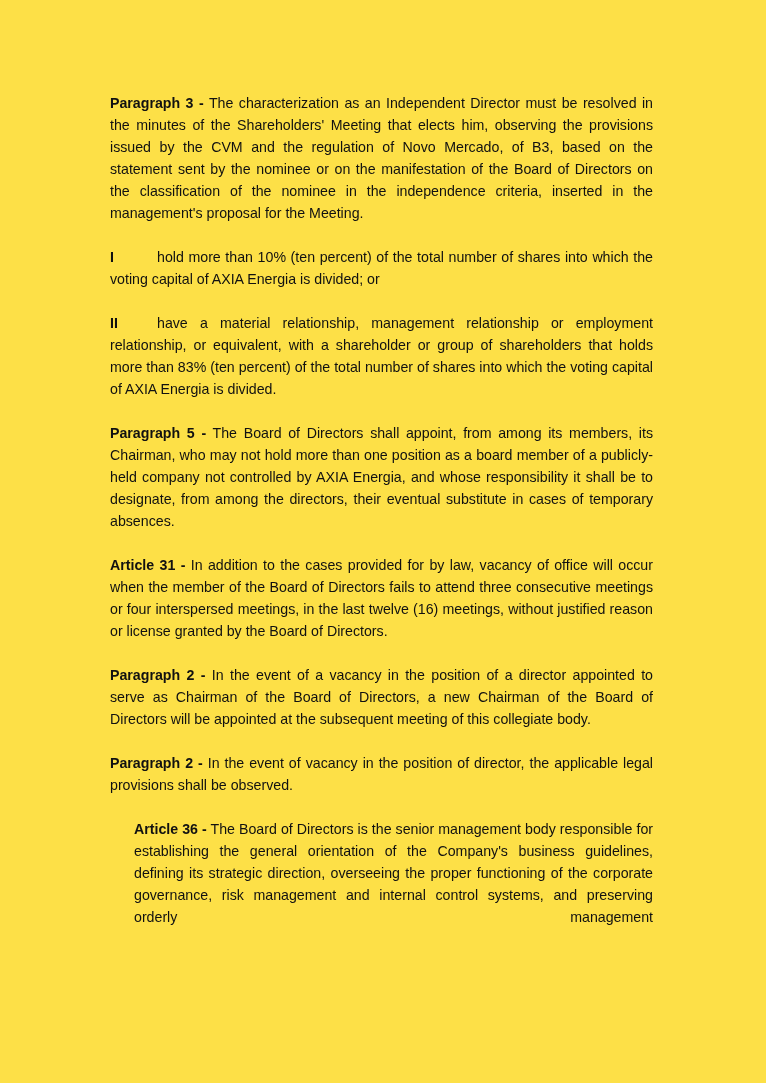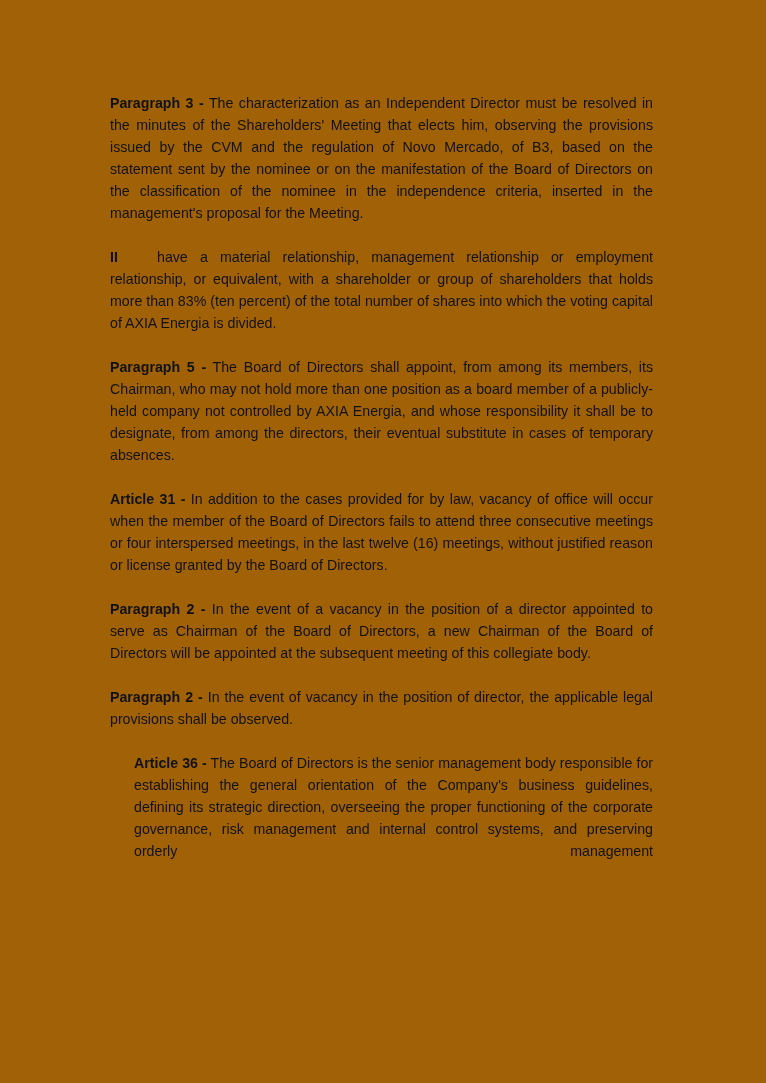--- a/index.html
+++ b/index.html
@@ -4,21 +4,21 @@
 <style>
   html, body {
     margin: 0;
     padding: 0;
     background: #ffffff;
   }
   .page {
     position: relative;
     width: 766px;
     height: 1083px;
-    background: #a16207;
+    background: #fde047;
     overflow: hidden;
     font-family: "Liberation Sans", "DejaVu Sans", sans-serif;
     color: #111111;
   }
   .content {
     position: absolute;
     top: 92px;
     left: 110px;
     width: 543px;
     font-size: 14.2px;
@@ -48,20 +48,21 @@
 </style>
 </head>
 <body>
 
 <div class="page">
   <div class="content">
 
     <p class="para"><strong class="lead">Paragraph 3 -</strong> <span>The characterization as an Independent Director must be resolved in the minutes of the Shareholders' Meeting that elects him, observing the provisions issued by the CVM and the regulation of Novo Mercado, of B3, based on the statement sent by the nominee or on the manifestation of the Board of Directors on the classification of the nominee in the independence criteria, inserted in the management's proposal for the Meeting.</span></p>
 
 
+    <p class="para"><strong class="num">I</strong><span>hold more than 10% (ten percent) of the total number of shares into which the voting capital of AXIA Energia is divided; or</span></p>
 
     <p class="para"><strong class="num">II</strong><span>have a material relationship, management relationship or employment relationship, or equivalent, with a shareholder or group of shareholders that holds more than 83% (ten percent) of the total number of shares into which the voting capital of AXIA Energia is divided.</span></p>
 
     <p class="para"><strong class="lead">Paragraph 5 -</strong> <span>The Board of Directors shall appoint, from among its members, its Chairman, who may not hold more than one position as a board member of a publicly-held company not controlled by AXIA Energia, and whose responsibility it shall be to designate, from among the directors, their eventual substitute in cases of temporary absences.</span></p>
 
     <p class="para"><strong class="lead">Article 31 -</strong> <span>In addition to the cases provided for by law, vacancy of office will occur when the member of the Board of Directors fails to attend three consecutive meetings or four interspersed meetings, in the last twelve (16) meetings, without justified reason or license granted by the Board of Directors.</span></p>
 
     <p class="para"><strong class="lead">Paragraph 2 -</strong> <span>In the event of a vacancy in the position of a director appointed to serve as Chairman of the Board of Directors, a new Chairman of the Board of Directors will be appointed at the subsequent meeting of this collegiate body.</span></p>
 
     <p class="para"><strong class="lead">Paragraph 2 -</strong> <span>In the event of vacancy in the position of director, the applicable legal provisions shall be observed.</span></p>

